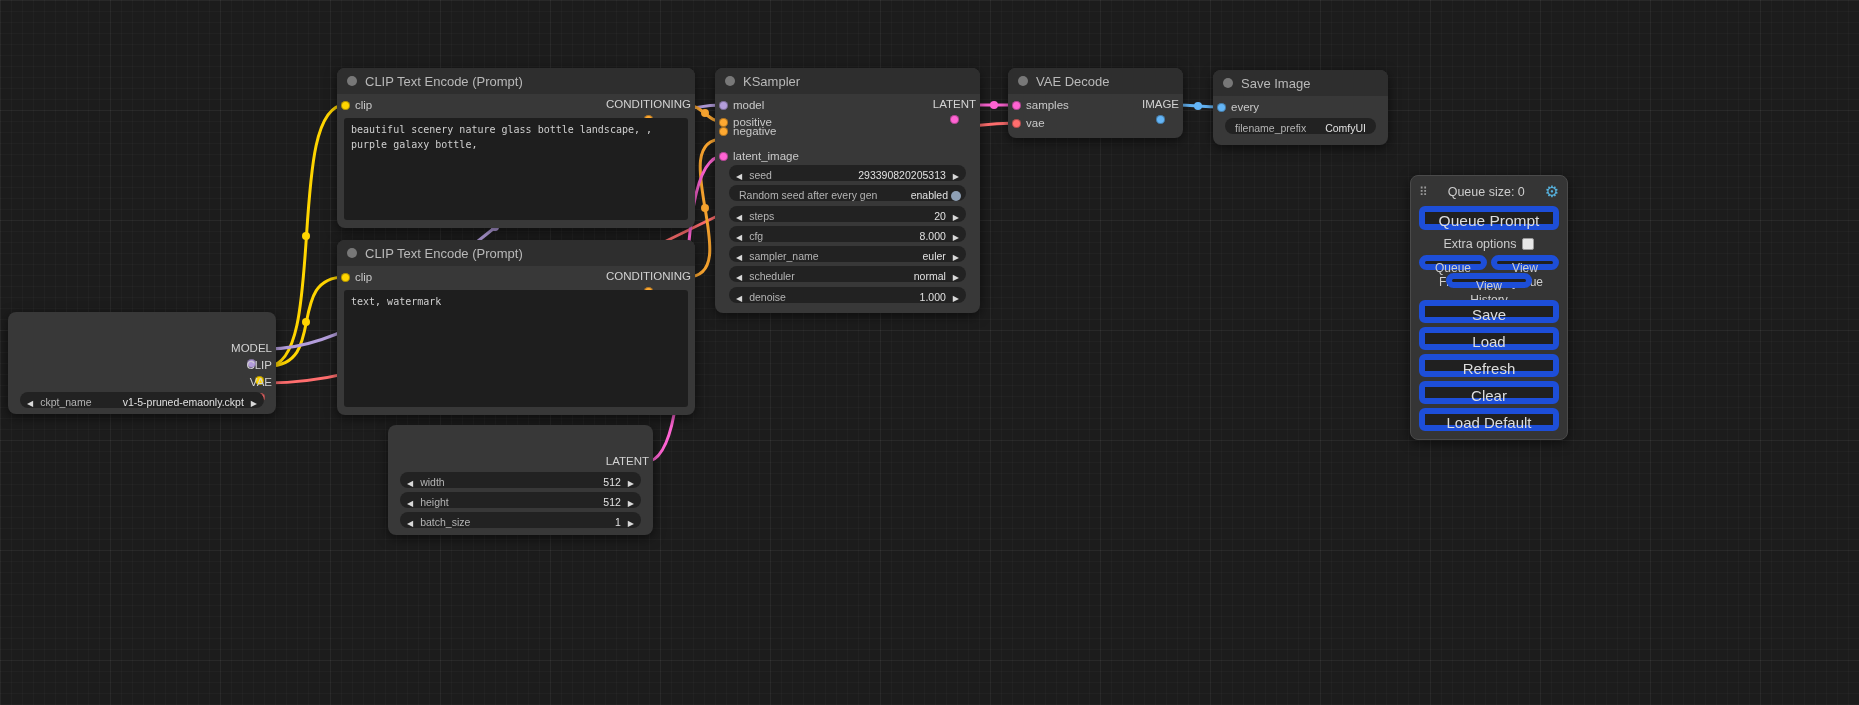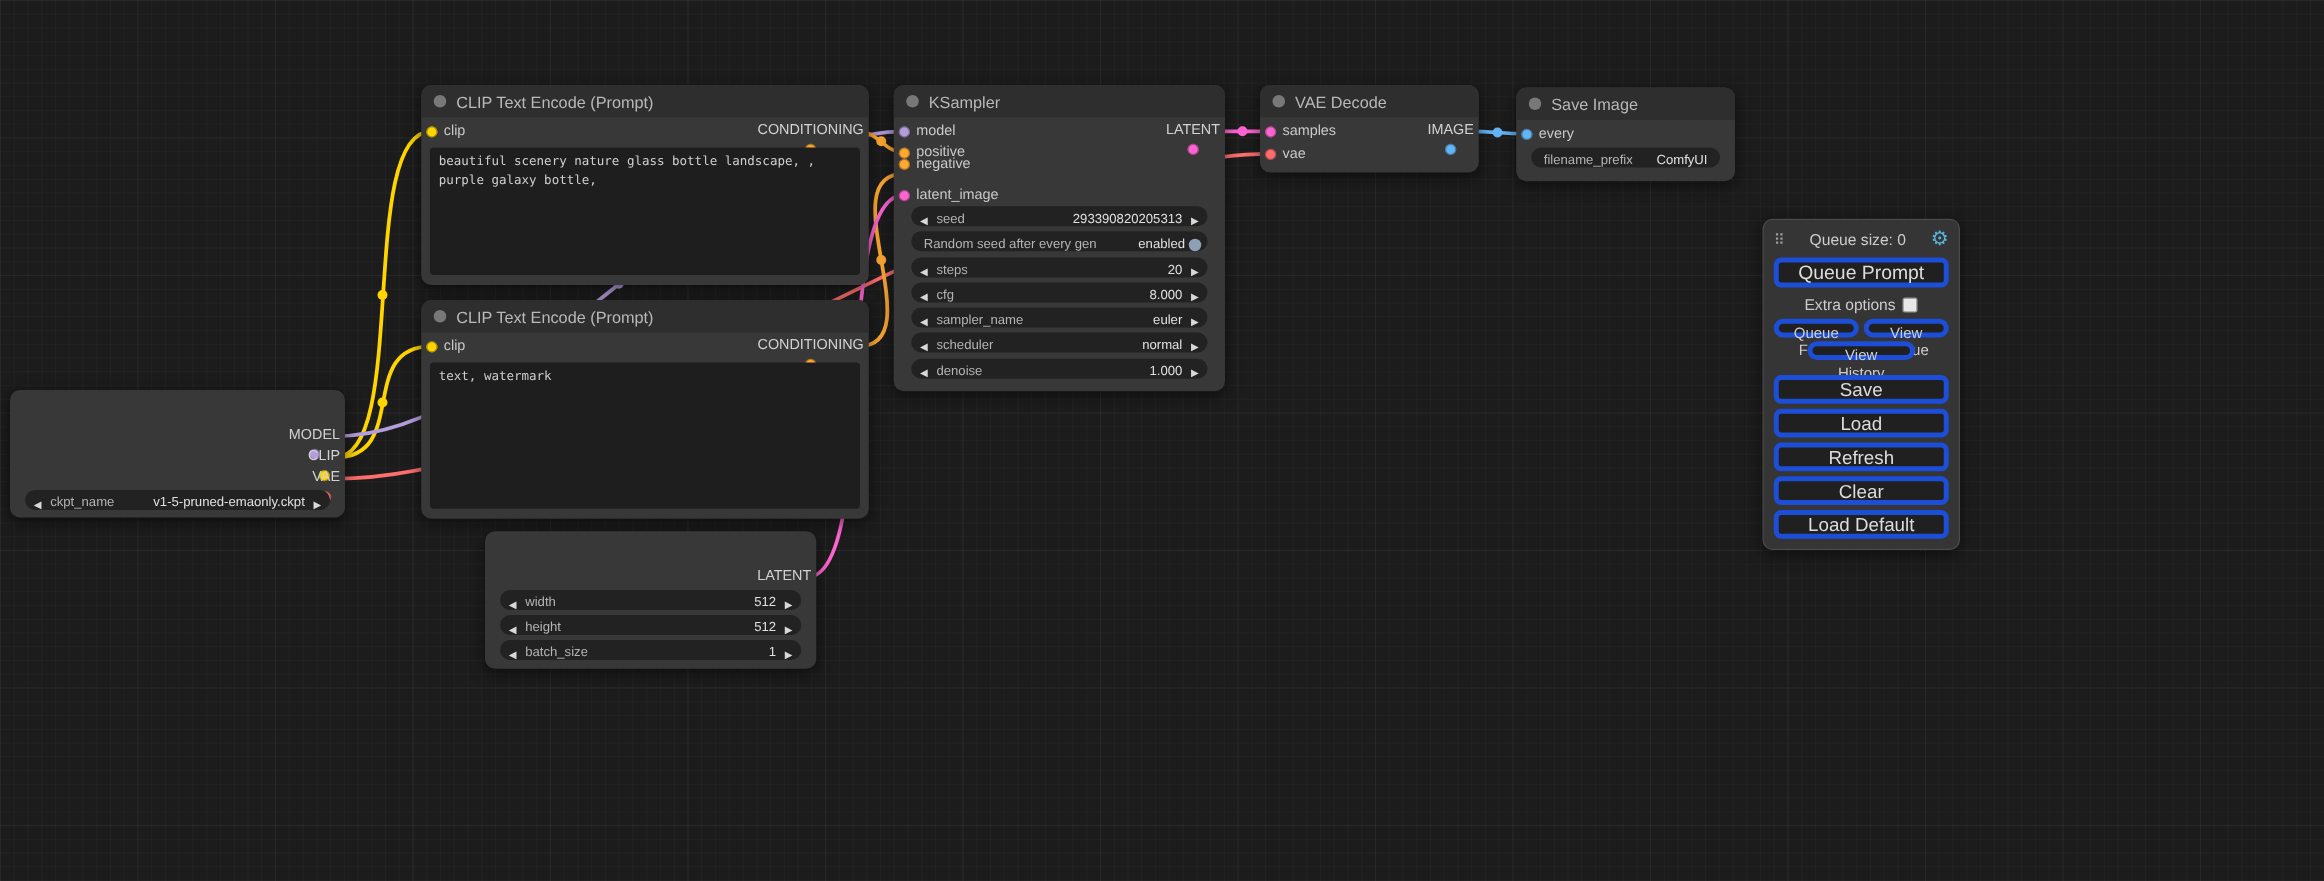--- a/index.html
+++ b/index.html
@@ -68,21 +68,21 @@
     background: #353535; border: 1px solid #4a4a4a; border-radius: 8px;
     box-shadow: 0 3px 12px rgba(0,0,0,0.55);
     padding: 6px 8px 8px 8px;
     display: flex; flex-direction: column;
   }
   .qp-header { display: flex; align-items: center; height: 20px; margin-bottom: 4px; }
   .drag-handle { color: #9a9a9a; font-size: 12px; cursor: grab; }
   .queue-size { flex: 1; text-align: center; font-size: 12.5px; color: #cccccc; }
   .gear { font-size: 16px; line-height: 1; cursor: pointer; }
   .qp-btn {
-    background: #202020; border: 4px solid #1d4ed8; color: #dddddd;
+    background: #202020; border: 6px solid #1d4ed8; color: #dddddd;
     border-radius: 6px; font-family: "Liberation Sans", sans-serif;
     cursor: pointer; display: block; width: 100%;
   }
   .qp-btn.big { height: 24px; font-size: 15.5px; margin-bottom: 5px; }
   .qp-btn.med { height: 23px; font-size: 15px; margin-top: 4px; }
   .extra-row {
     display: flex; align-items: center; justify-content: center; gap: 6px;
     height: 17px; font-size: 12.5px; color: #cccccc; margin-bottom: 3px;
   }
   .checkbox {

